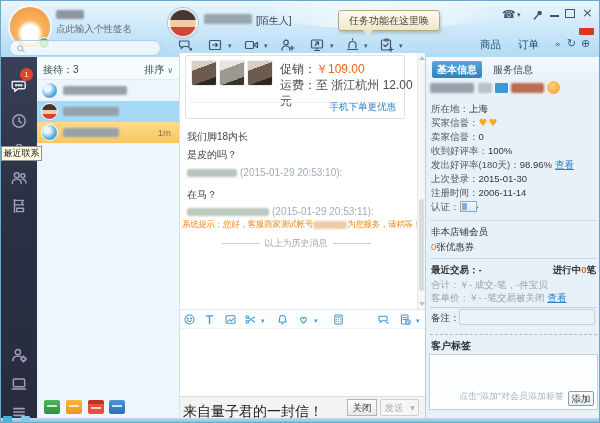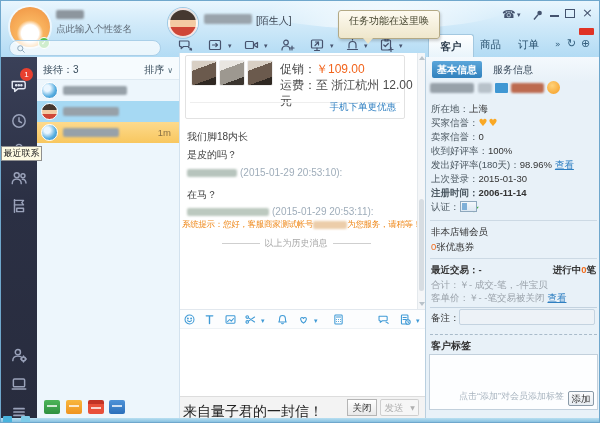--- a/index.html
+++ b/index.html
@@ -27,21 +27,21 @@
   .search input{position:absolute;left:20px;top:0;width:128px;height:14px;border:0;background:transparent;
     font-size:9.5px;color:#667;outline:none;}
   .search input::placeholder{color:#9db1c0;}
   .peer-avatar{position:absolute;left:167px;top:7px;width:30px;height:30px;border-radius:50%;
     background:linear-gradient(180deg,#453830 0 40%,#f4cba3 40% 64%,#cf4636 64%);
     border:2px solid rgba(255,255,255,.85);box-shadow:0 0 0 1px #9ec9e4;}
   .peer-name{position:absolute;left:203px;top:13px;width:48px;height:10px;background:#9aa4ac;}
   .peer-tag{position:absolute;left:255px;top:13px;font-size:10px;color:#3a4350;}
   .tbi{position:absolute;top:36px;width:19px;height:16px;color:#47536e;cursor:pointer;}
   .caret{position:absolute;top:41px;font-size:7px;color:#47536e;cursor:pointer;}
-  .tooltip{position:absolute;left:337px;top:9px;width:102px;height:29px;line-height:20px;text-align:center;
+  .tooltip{position:absolute;left:337px;top:9px;width:102px;height:21px;line-height:20px;text-align:center;
     background:linear-gradient(180deg,#fdfaf0,#efe7cc);border:1px solid #b3a985;border-radius:3px;
     font-size:10px;color:#45452f;box-shadow:1px 2px 3px rgba(0,0,0,.18);z-index:30;}
   .tooltip::after{content:"";position:absolute;left:24px;bottom:-6px;
     border-left:5px solid transparent;border-right:5px solid transparent;border-top:6px solid #ece3c6;}
   .wc{position:absolute;color:#44536e;cursor:pointer;}
   .wc-phone{left:501px;top:7px;font-size:11px;}
   .wc-caret{left:516px;top:10px;font-size:7px;}
   .wc-pin{left:531px;top:8px;width:12px;height:12px;}
   .wc-min{left:549px;top:14px;width:9px;height:2px;background:#44536e;}
   .wc-max{left:564px;top:8px;width:10px;height:9px;border:1.5px solid #44536e;}
@@ -139,21 +139,21 @@
   .chip{position:absolute;top:26px;height:10px;}
   .chip-a{left:4px;width:44px;background:#98a2aa;}
   .chip-b{left:52px;width:14px;background:#b8c2ca;}
   .chip-c{left:69px;width:13px;background:#3f97d3;border-radius:1px;}
   .chip-d{left:85px;width:33px;background:#bd6b50;}
   .chip-e{left:121px;top:24px;width:13px;height:13px;border-radius:50%;
     background:radial-gradient(circle at 40% 35%,#ffd27a,#f59b20);}
   .pr{position:absolute;left:5px;font-size:9.5px;white-space:nowrap;}
   .pl{color:#49565f;margin-top:36px;}
   .pv{color:#333;}
-  .r1{top:46px;}.r2{top:60px;}.r3{top:74px;}.r4{top:88px;}.r5{top:102px;}.r6{top:116px;}.r7{top:130px;font-weight:bold;}.r8{top:144px;}
+  .r1{top:46px;}.r2{top:60px;}.r3{top:74px;}.r4{top:88px;}.r5{top:102px;}.r6{top:116px;}.r7{top:130px;}.r8{top:144px;}
   .hearts{color:#f9a825;font-size:10px;letter-spacing:1px;}
   .plink2{color:#2e7fc1;text-decoration:underline;cursor:pointer;margin-left:3px;}
   .cert-card{display:inline-block;width:17px;height:11px;background:linear-gradient(180deg,#f4f8fb,#dce8f2);
     border:1px solid #8ea8bd;vertical-align:-2px;position:relative;}
   .cert-card::after{content:"";position:absolute;left:1px;top:1px;width:5px;height:7px;background:#7fb0d8;}
   .cert-check{display:inline-block;margin-left:-5px;color:#3fae3f;font-size:10px;vertical-align:-3px;}
   .pdiv{position:absolute;left:4px;right:4px;border-top:1px solid #ccd9e4;}
   .pdiv1{top:163px;}.pdiv2{top:201px;}.pdiv3{top:250px;border-color:#c3d2df;}
   .member{position:absolute;left:5px;top:169px;font-size:9.5px;color:#333;}
   .coupon{position:absolute;left:5px;top:184px;font-size:9.5px;color:#333;}
@@ -265,21 +265,20 @@
   <div class="wc wc-pin">
     <svg viewBox="0 0 12 12" width="12" height="12">
         <circle cx="7.6" cy="4" r="2.3" fill="#44536e"></circle>
         <line x1="6" y1="5.8" x2="2" y2="10.5" stroke="#44536e" stroke-width="1.4"></line>
       </svg>
   </div>
   <div class="wc wc-min"></div>
   <div class="wc wc-max"></div>
   <div class="wc wc-close glyph">×</div>
 
-  <div class="ptab-active">客户</div>
   <div class="ptab" style="left:479px">商品</div>
   <div class="ptab" style="left:517px">订单</div>
   <div class="pt-ico glyph" style="left:554px;top:38px;font-size:9px">»</div>
   <div class="pt-ico glyph" style="left:566px;top:36px;font-size:11px">↻</div>
   <div class="pt-ico glyph" style="left:580px;top:36px;font-size:11px">⊕</div>
   <div class="newbadge"></div>
 
   <div class="sb">
     <div class="sb-badge">1</div>
     <div class="sbi act" style="top:20px">

